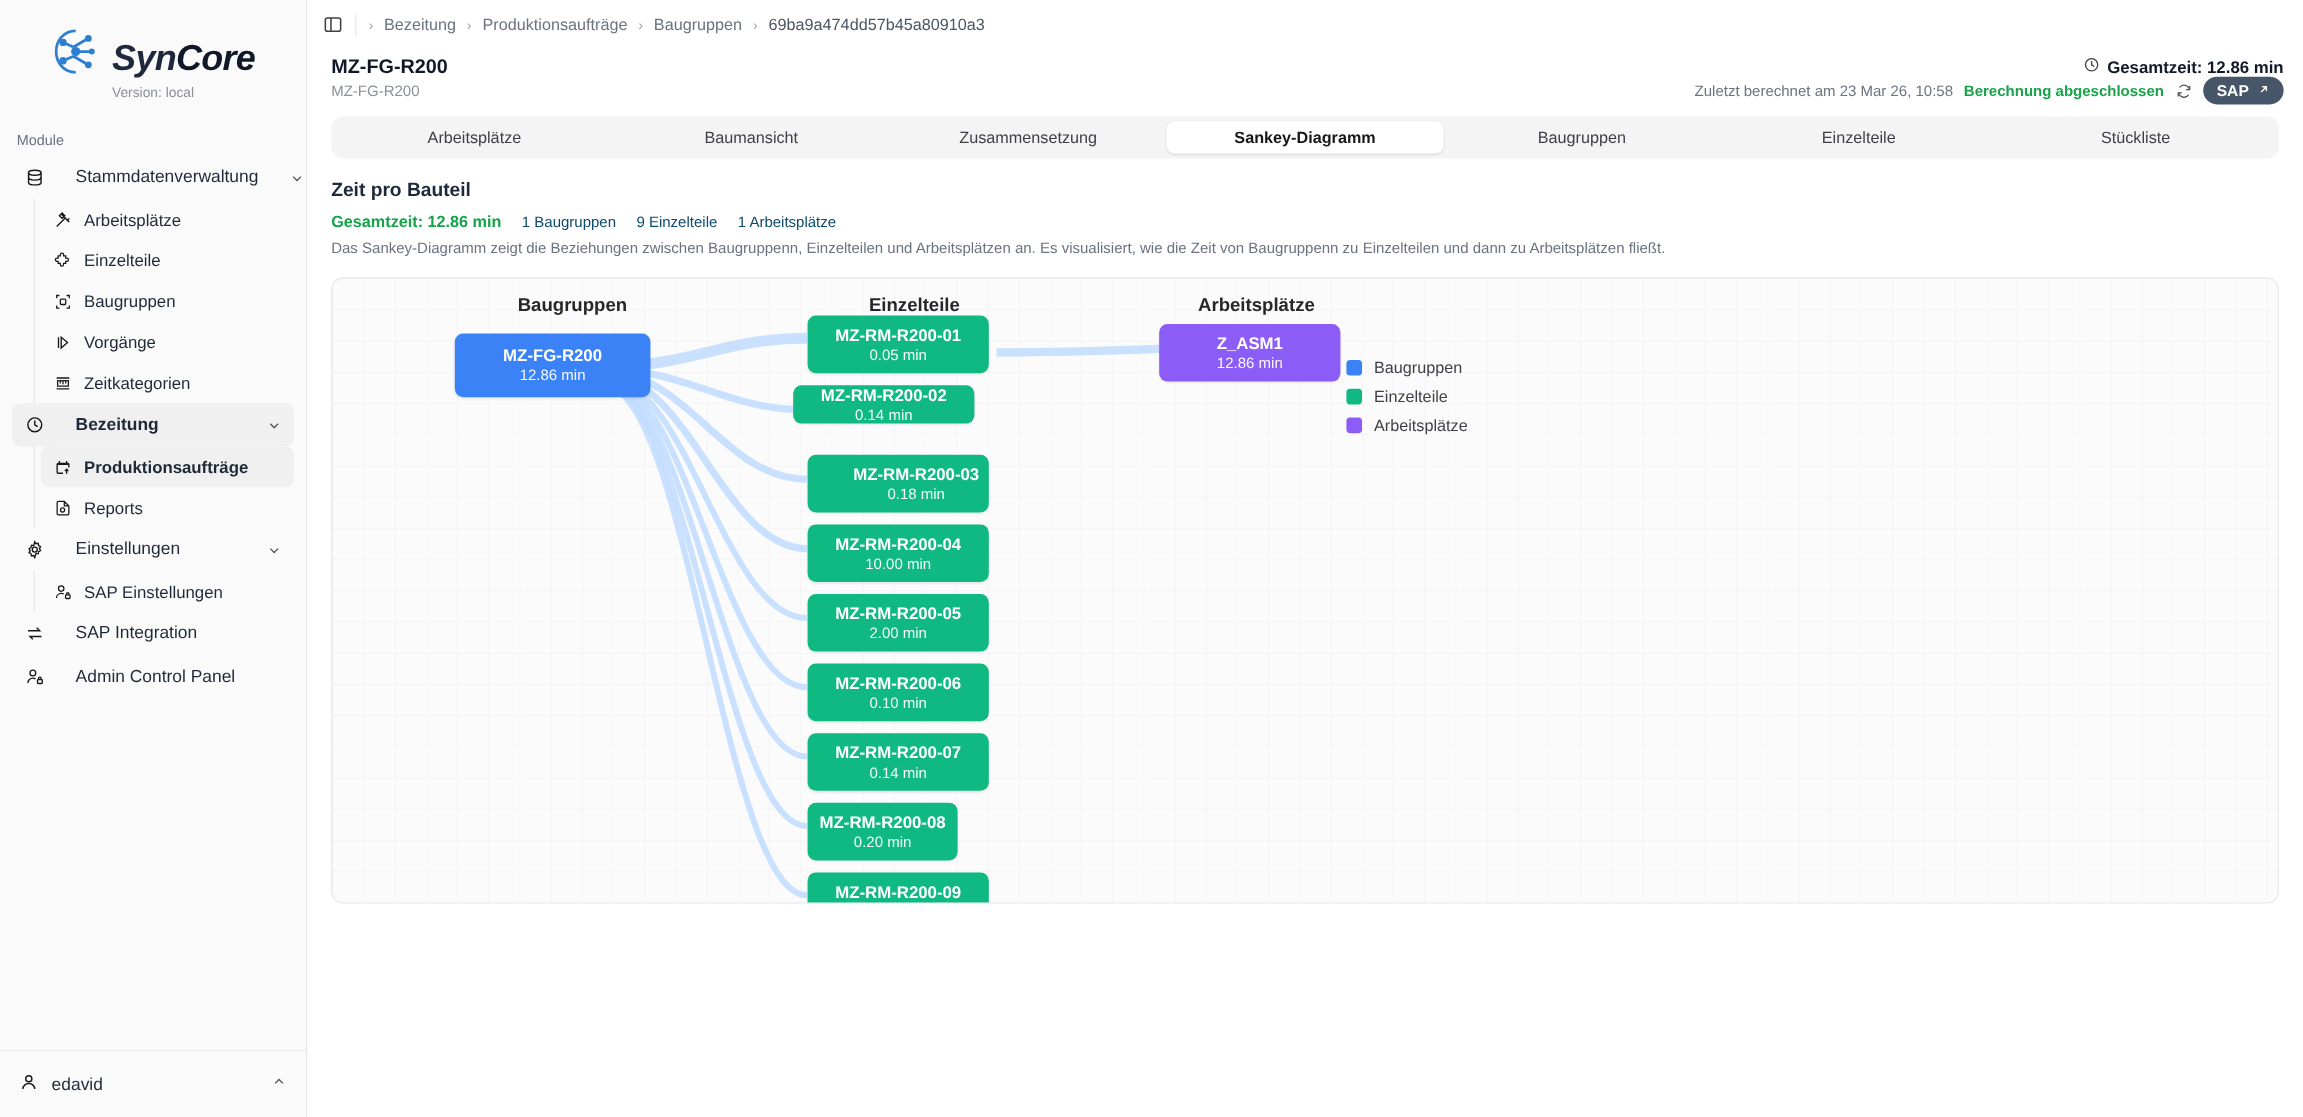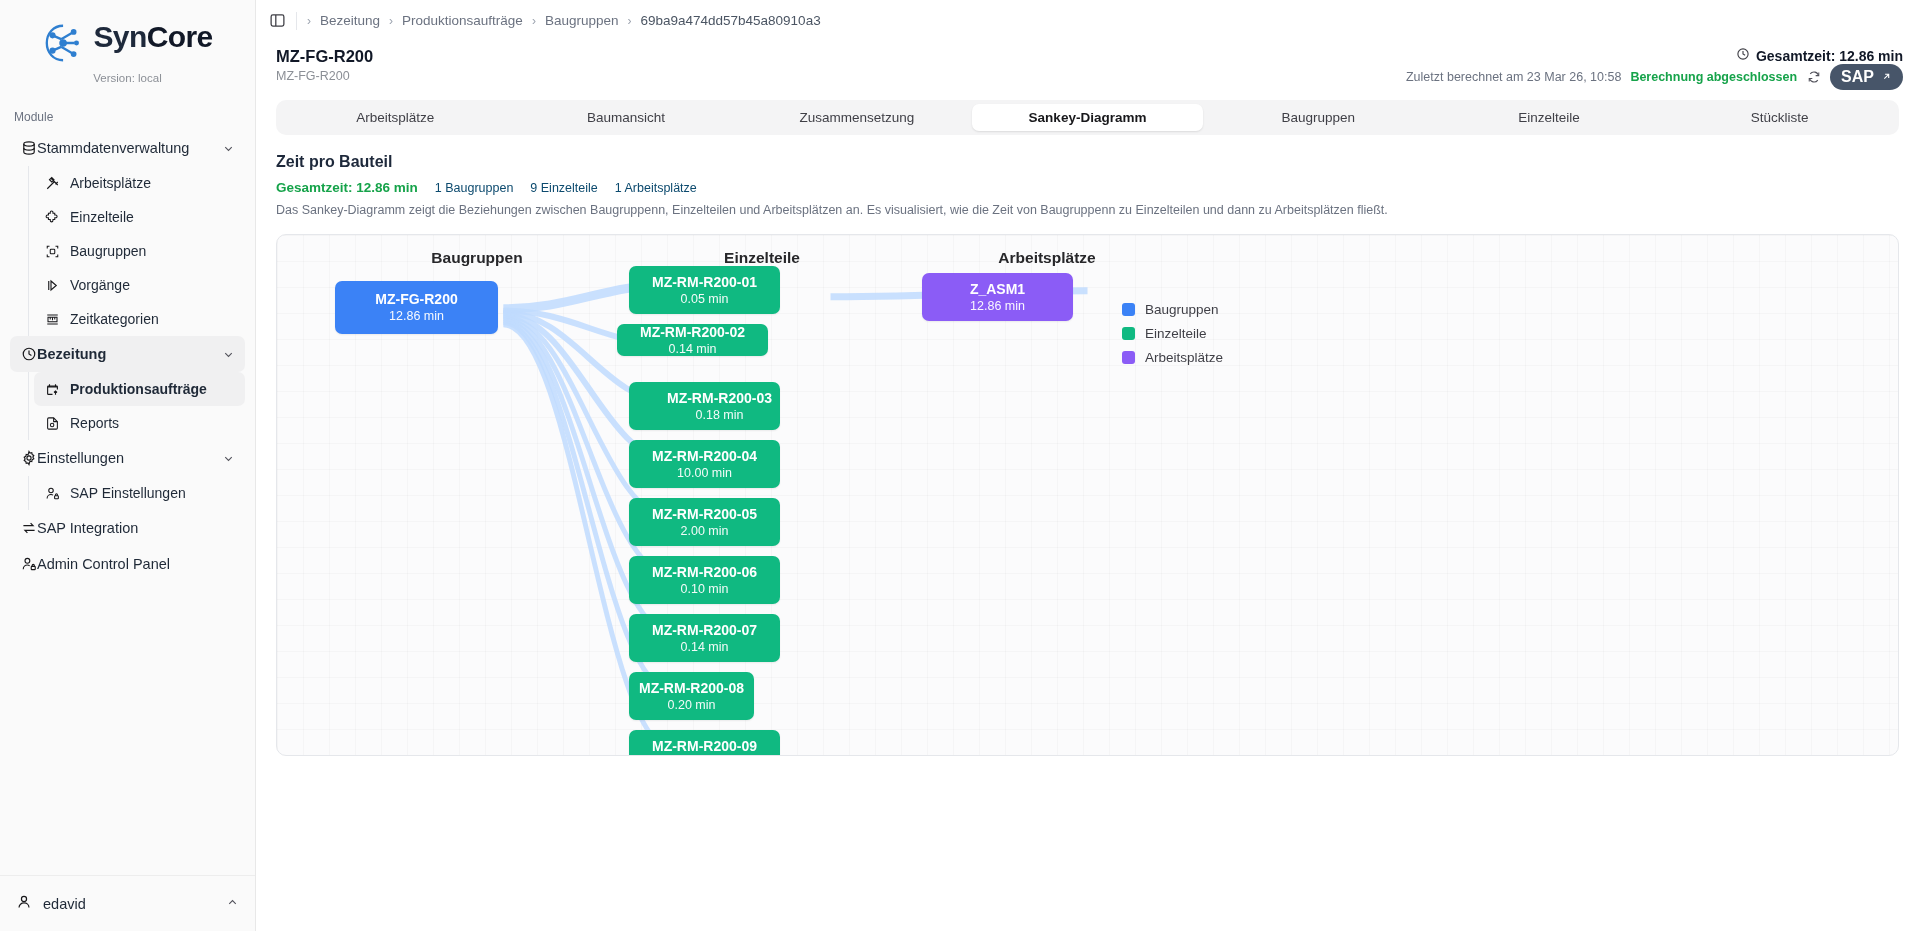--- a/index.html
+++ b/index.html
@@ -17,37 +17,37 @@
     background: #fafafa;
     border-right: 1px solid #e8e8e8;
     display: flex; flex-direction: column;
     position: relative;
     flex: 0 0 256px;
   }
   .logo-wrap {
     padding: 20px 0 4px 0;
     display: flex; flex-direction: column; align-items: center;
   }
-  .logo-row { display: flex; align-items: flex-start; gap: 5px; }
+  .logo-row { display: flex; align-items: flex-end; gap: 5px; font-style: italic; }
   .logo-mark { width: 46px; height: 46px; }
   .logo-text {
     font-size: 30px; font-weight: bold; letter-spacing: -0.6px;
     color: #111827;
   }
   .logo-text .syn { color: #1e293b; }
   .version {
     font-size: 11.5px; color: #8b8f96; margin-top: 6px;
   }
   .module-label {
     font-size: 12px; color: #6b7280;
     padding: 22px 0 6px 14px;
   }
   .nav { flex: 1 1 auto; padding: 0 10px; overflow: hidden; }
   .nav-item {
-    display: flex; align-items: center; gap: 0;
+    display: flex; align-items: center; gap: 26px;
     height: 36px; padding: 0 10px; border-radius: 7px;
     font-size: 14.5px; color: #1f2937; cursor: pointer;
     position: relative;
     text-align: right;
   }
   .nav-item .ico { width: 17px; height: 17px; flex: 0 0 17px; display:flex; align-items:center; justify-content:center; }
   .nav-item .chev { margin-left: auto; width: 14px; height: 14px; display:flex; align-items:center; justify-content:center;}
   .nav-item.active { background: #f0f0f1; font-weight: bold; }
   .subnav {
     margin-left: 18px; border-left: 1px solid #e5e7eb; padding-left: 5px;
@@ -95,21 +95,21 @@
   .meta-row {
     display: flex; align-items: center; justify-content: flex-end; gap: 9px;
     margin-top: 0;
   }
   .meta-date { font-size: 12.5px; color: #6b7280; }
   .meta-status { font-size: 12.5px; color: #16a34a; font-weight: bold; }
   .refresh-btn { width: 15px; height: 15px; cursor: pointer; display:flex;align-items:center;justify-content:center;}
   .sap-btn {
     display: inline-flex; align-items: center; gap: 7px;
     background: #475569; color: #fff; border-radius: 13px;
-    padding: 4px 11px; font-size: 16px; font-weight: bold; cursor: pointer;
+    padding: 4px 11px; font-size: 13px; font-weight: bold; cursor: pointer;
   }
 
   
   .tabs-wrap { padding: 10px 20px 0 20px; }
   .tabs {
     display: flex; background: #f4f4f5; border-radius: 10px;
     padding: 4px; height: 35px; align-items: center;
   }
   .tab {
     flex: 1 1 0; text-align: center; font-size: 13.5px; color: #3f3f46;
@@ -140,20 +140,21 @@
   .sankey-svg { position: absolute; inset: 0; width: 100%; height: 100%; }
   .col-title {
     position: absolute; font-size: 15.5px; font-weight: bold; color: #27272a;
     text-align: center;
   }
   .node {
     position: absolute; border-radius: 7px;
     display: flex; flex-direction: column; align-items: center; justify-content: center;
     color: #fff; cursor: pointer;
     box-shadow: 0 1px 2px rgba(0,0,0,.07);
+    margin-left: 44px;
   }
   .node .nlabel { font-size: 14px; font-weight: bold; line-height: 17px; }
   .node .nval { font-size: 12.5px; line-height: 16px; opacity: .95; }
   .node.blue { background: #3b82f6; }
   .node.green { background: #10b981; }
   .node.purple { background: #8b5cf6; }
 
   .legend { position: absolute; left: 845px; top: 62px; }
   .legend-row { display: flex; align-items: center; gap: 10px; height: 24px; }
   .legend-sw { width: 13px; height: 13px; border-radius: 3px; }

